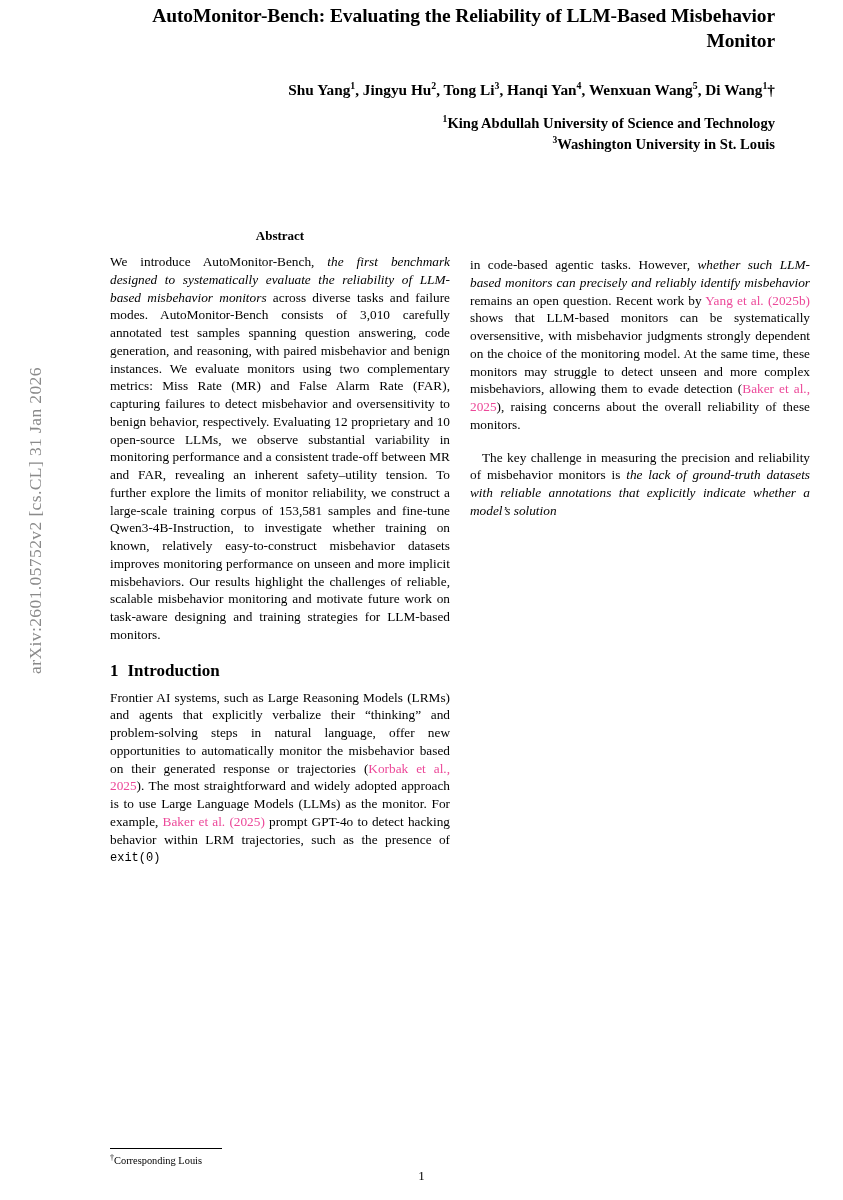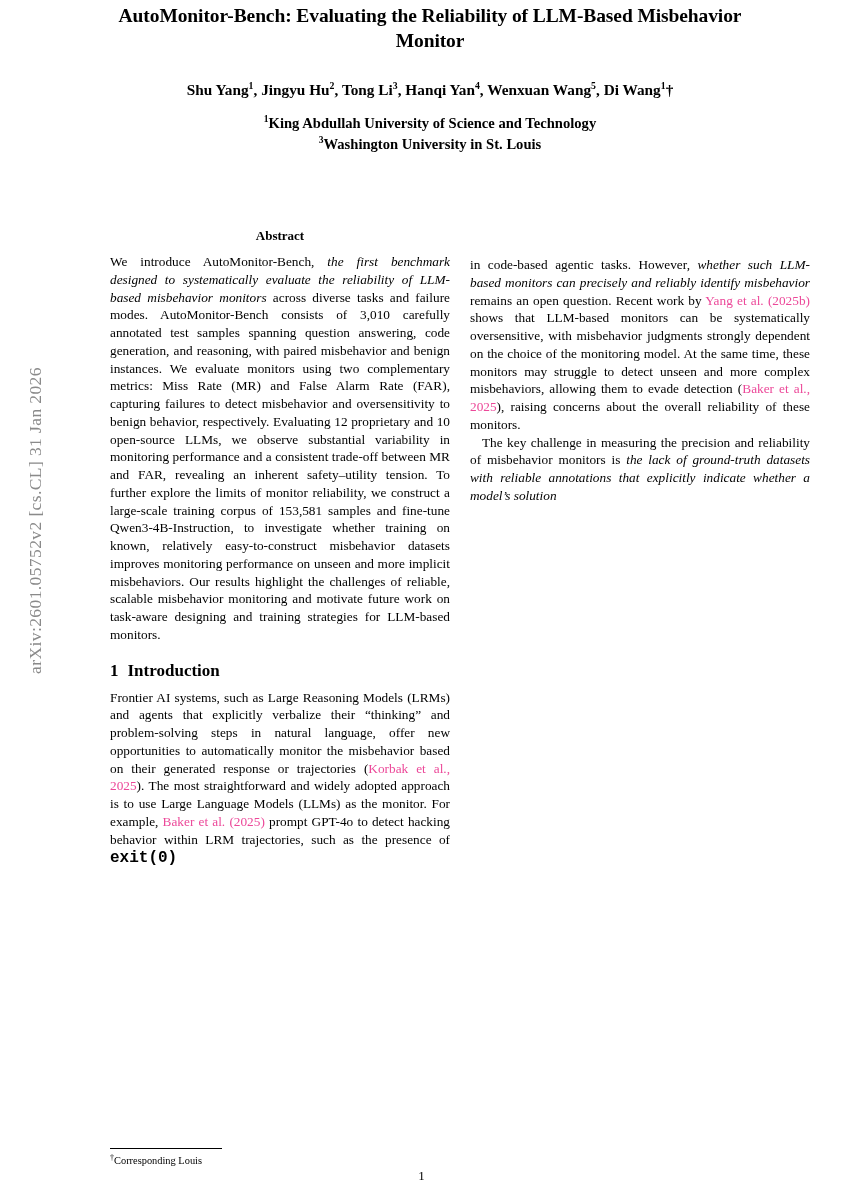--- a/index.html
+++ b/index.html
@@ -22,21 +22,21 @@
     transform-origin:center center;
     font-family:"Liberation Serif", serif;
     font-size:17.5px;
     letter-spacing:0.4px;
     color:#8a8a8a;
     white-space:nowrap;
     text-align:center;
   }
 
   
-  .title-block{position:absolute;left:85px;top:4px;width:690px;text-align:center;}
+  .title-block{position:absolute;left:85px;top:4px;width:690px;text-align:right;}
   .paper-title{
     font-size:19.5px;font-weight:bold;line-height:1.28;
     letter-spacing:-0.1px;
   }
   .authors{
     margin-top:26px;
     font-size:15.3px;font-weight:bold;line-height:1.3;
   }
   .authors sup{font-size:9.8px;font-weight:bold;vertical-align:super;}
   .affils{margin-top:12px;font-size:14.6px;line-height:1.42;}
@@ -53,30 +53,30 @@
     margin:0 0 9px 0;
   }
   p.body{
     margin:0;
     font-size:13.3px;
     line-height:1.335;
     text-align:justify;
     text-justify:inter-word;
     hyphens:auto;
   }
-  p.body + p.body{margin-top:0;}
+  p.body + p.body{margin-top:15px;}
   .indent{text-indent:12px;}
   .sec-head{
     font-weight:bold;font-size:17px;
     margin:17px 0 8px 0;
   }
   .sec-head .num{margin-right:9px;}
   i{font-style:italic;}
   .cite{color:#ec4899;}
-  .mono{font-family:"Liberation Mono", monospace;font-size:16px;font-weight:bold;}
+  .mono{font-family:"Liberation Mono", monospace;font-size:12px;}
 
   
   .footnote{
     position:absolute;left:110px;top:1148px;width:340px;
   }
   .footnote .rule{width:112px;height:1px;background:#000;margin-bottom:4px;}
   .footnote .txt{font-size:10.4px;line-height:1.2;}
   .footnote sup{font-size:8px;vertical-align:super;}
 
   .page-num{

